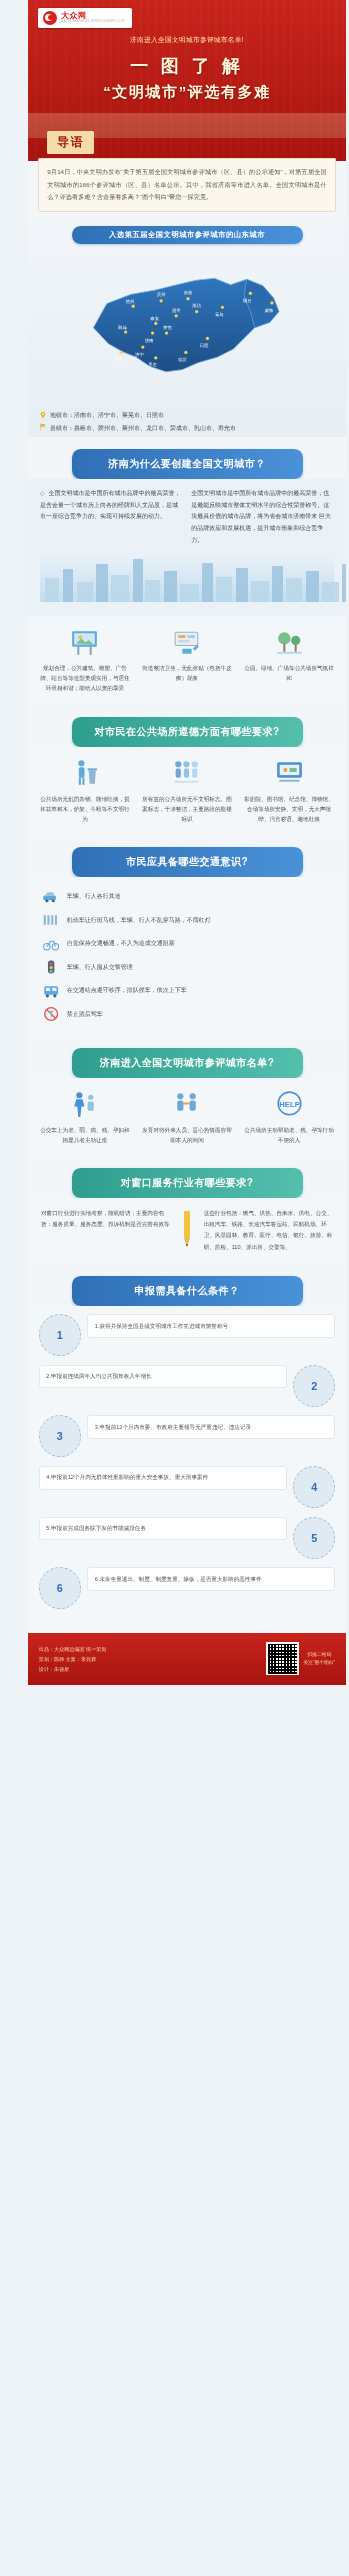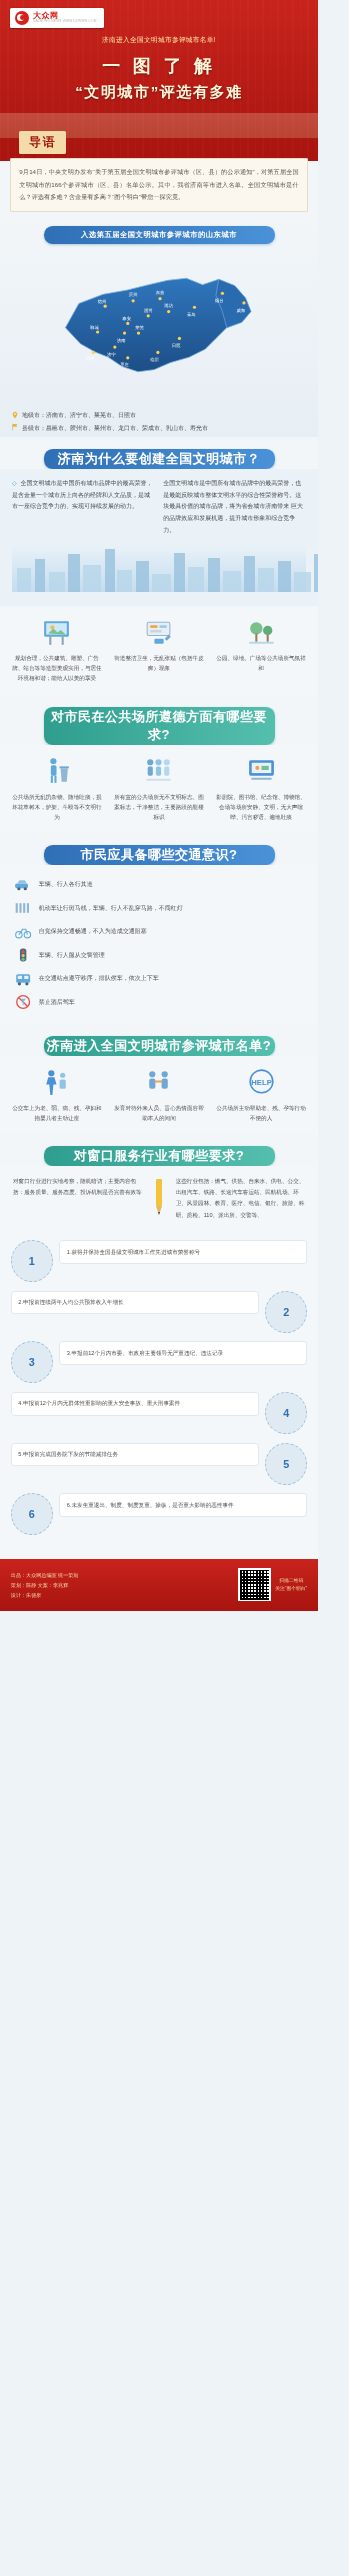--- a/index.html
+++ b/index.html
@@ -2,21 +2,21 @@
 <html style="font-size:8.6px"><head>
 <meta charset="utf-8">
 <style>
   * { box-sizing: border-box; margin: 0; padding: 0; }
   body {
     width: 350px;
     font-family: "Liberation Sans", sans-serif;
     background: #eef3f7;
     color: #333;
   }
-  .page { width: 318px; position: relative; overflow: hidden; background: #f2f6f9; }
+  .page { width: 318px; position: relative; overflow: hidden; background: #f2f6f9; margin-left: 28px; }
 
   
   .header {
     position: relative;
     background: linear-gradient(180deg,#c8241c 0%, #a8140f 100%);
     padding: 0;
     height: 161px;
     overflow: hidden;
   }
   .header-bg-stripes {
@@ -149,23 +149,23 @@
     width: 8px; height: 8px; flex: none; margin-top: 1.6px;
   }
 
   
   .qbar {
     margin: 12px auto 0;
     width: 231px;
     background: linear-gradient(90deg,#2f6fb5,#4a92d8);
     color: #fff;
     text-align: center;
-    font-size: 13px;
+    font-size: 10px;
     font-weight: bold;
-    padding: 1px 0;
+    padding: 8px 0;
     border-radius: 8.6px;
     letter-spacing: 0.5px;
     box-shadow: 0 1.1px 2.7px rgba(47,111,181,.35);
   }
   .qbar.green { background: linear-gradient(90deg,#2f9e8f,#55bfae); box-shadow:0 1.1px 2.7px rgba(47,158,143,.3); }
 
   
   .why {
     background: #eaf2f8;
     padding: 8.6px 12px 14px;
@@ -578,20 +578,21 @@
   <div class="pencil-wrap">
     <div class="pencil-col">对窗口行业进行实地考察，随机暗访；主要内容包括：服务质量、服务态度、投诉机制是否完善有效等</div>
     <div class="pencil-mid">
       <div class="pencil-body"></div>
       <div class="pencil-tip"></div>
       <div class="pencil-lead"></div>
     </div>
     <div class="pencil-col">这些行业包括：燃气、供热、自来水、供电、公交、出租汽车、铁路、长途汽车客运站、民航机场、环卫、风景园林、教育、医疗、电信、银行、旅游、科研、质检、110、派出所、交警等。</div>
   </div>
 
+  <div class="qbar">申报需具备什么条件？</div>
   <div class="cond-wrap">
     <div class="cond">
       <div class="cond-num">1</div>
       <div class="cond-txt">1.获得并保持全国县级文明城市工作先进城市荣誉称号</div>
     </div>
     <div class="cond right">
       <div class="cond-num">2</div>
       <div class="cond-txt">2.申报前连续两年人均公共预算收入年增长</div>
     </div>
     <div class="cond">

